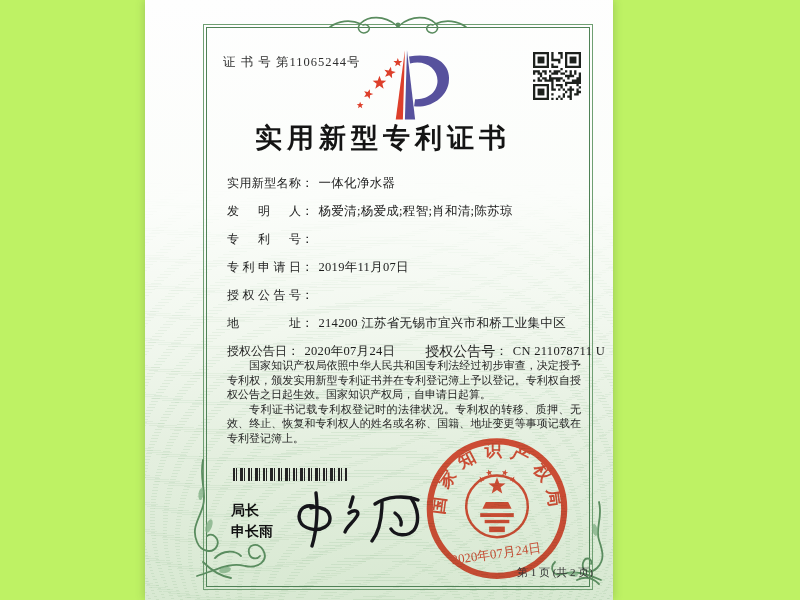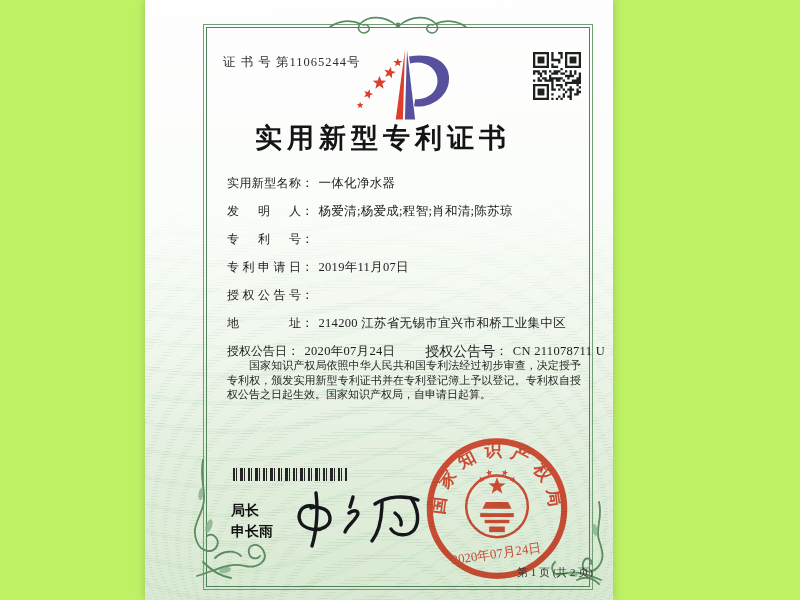--- a/index.html
+++ b/index.html
@@ -155,20 +155,21 @@
           <span class="colon">：</span>
         <span class="val">2020年07月24日</span>
         <span class="lab2 grant-gap">授权公告号</span>
           <span class="colon">：</span>
         <span class="val">CN 211078711 U</span>
       </div>
     </div>
 
     <div class="paras">
       <p>国家知识产权局依照中华人民共和国专利法经过初步审查，决定授予专利权，颁发实用新型专利证书并在专利登记簿上予以登记。专利权自授权公告之日起生效。国家知识产权局，自申请日起算。</p>
+      <p>专利证书记载专利权登记时的法律状况。专利权的转移、质押、无效、终止、恢复和专利权人的姓名或名称、国籍、地址变更等事项记载在专利登记簿上。</p>
     </div>
 
     <div class="barcode"></div>
 
     <div class="signer">
       <div>局长</div>
       <div>申长雨</div>
     </div>
 
     <svg class="signature" width="170" height="72" viewBox="0 0 170 72">

